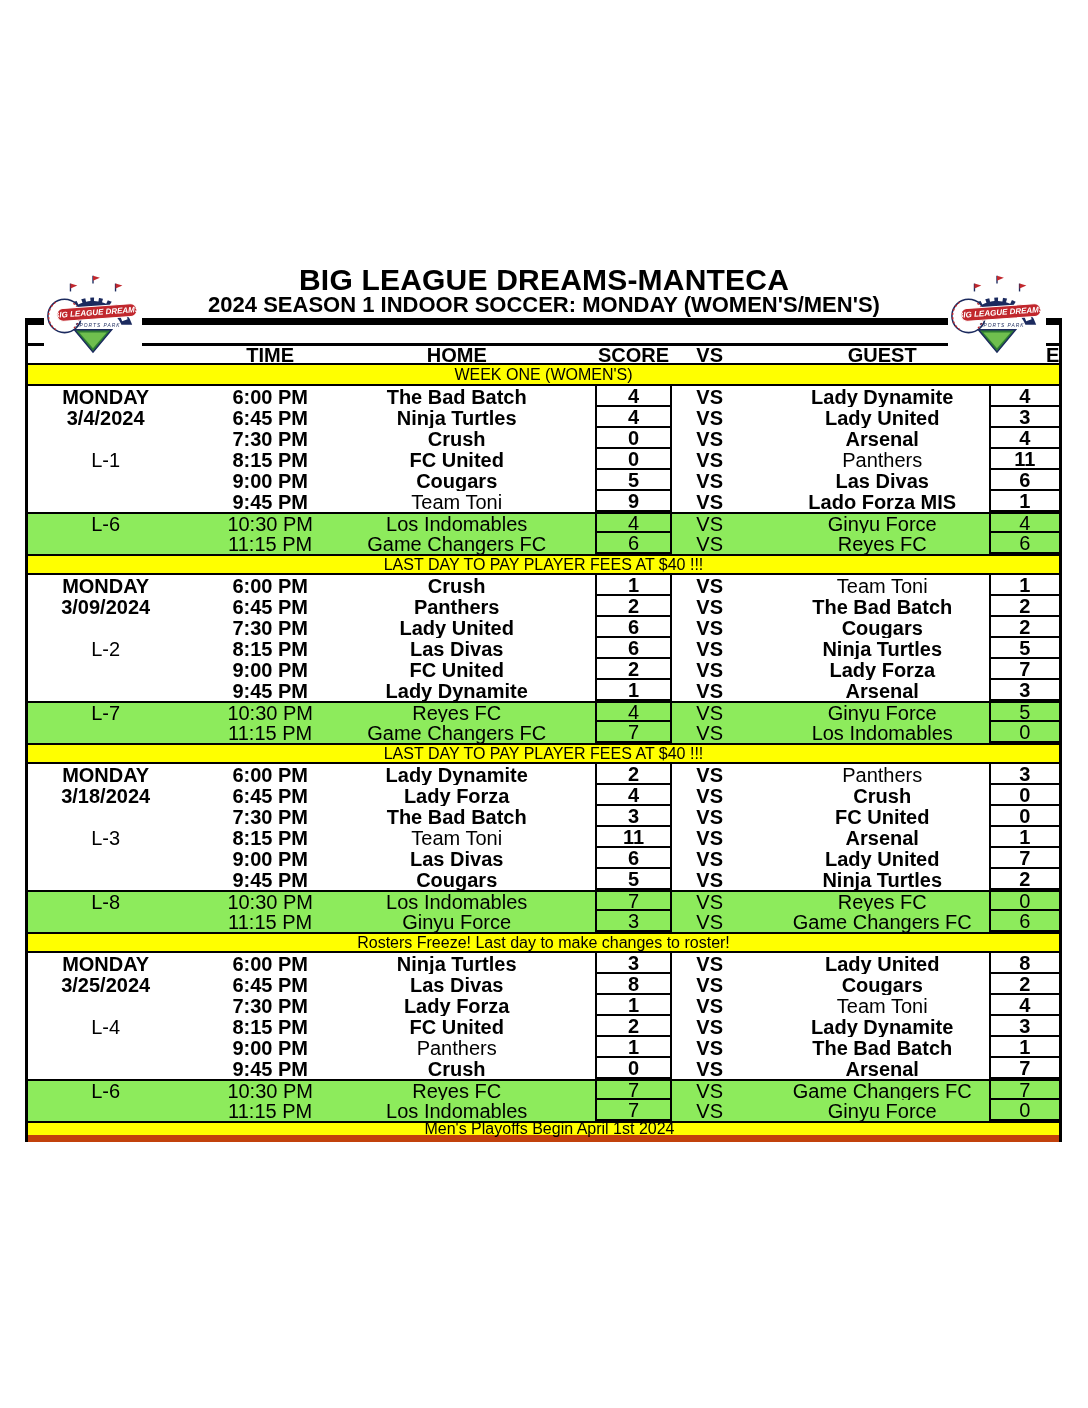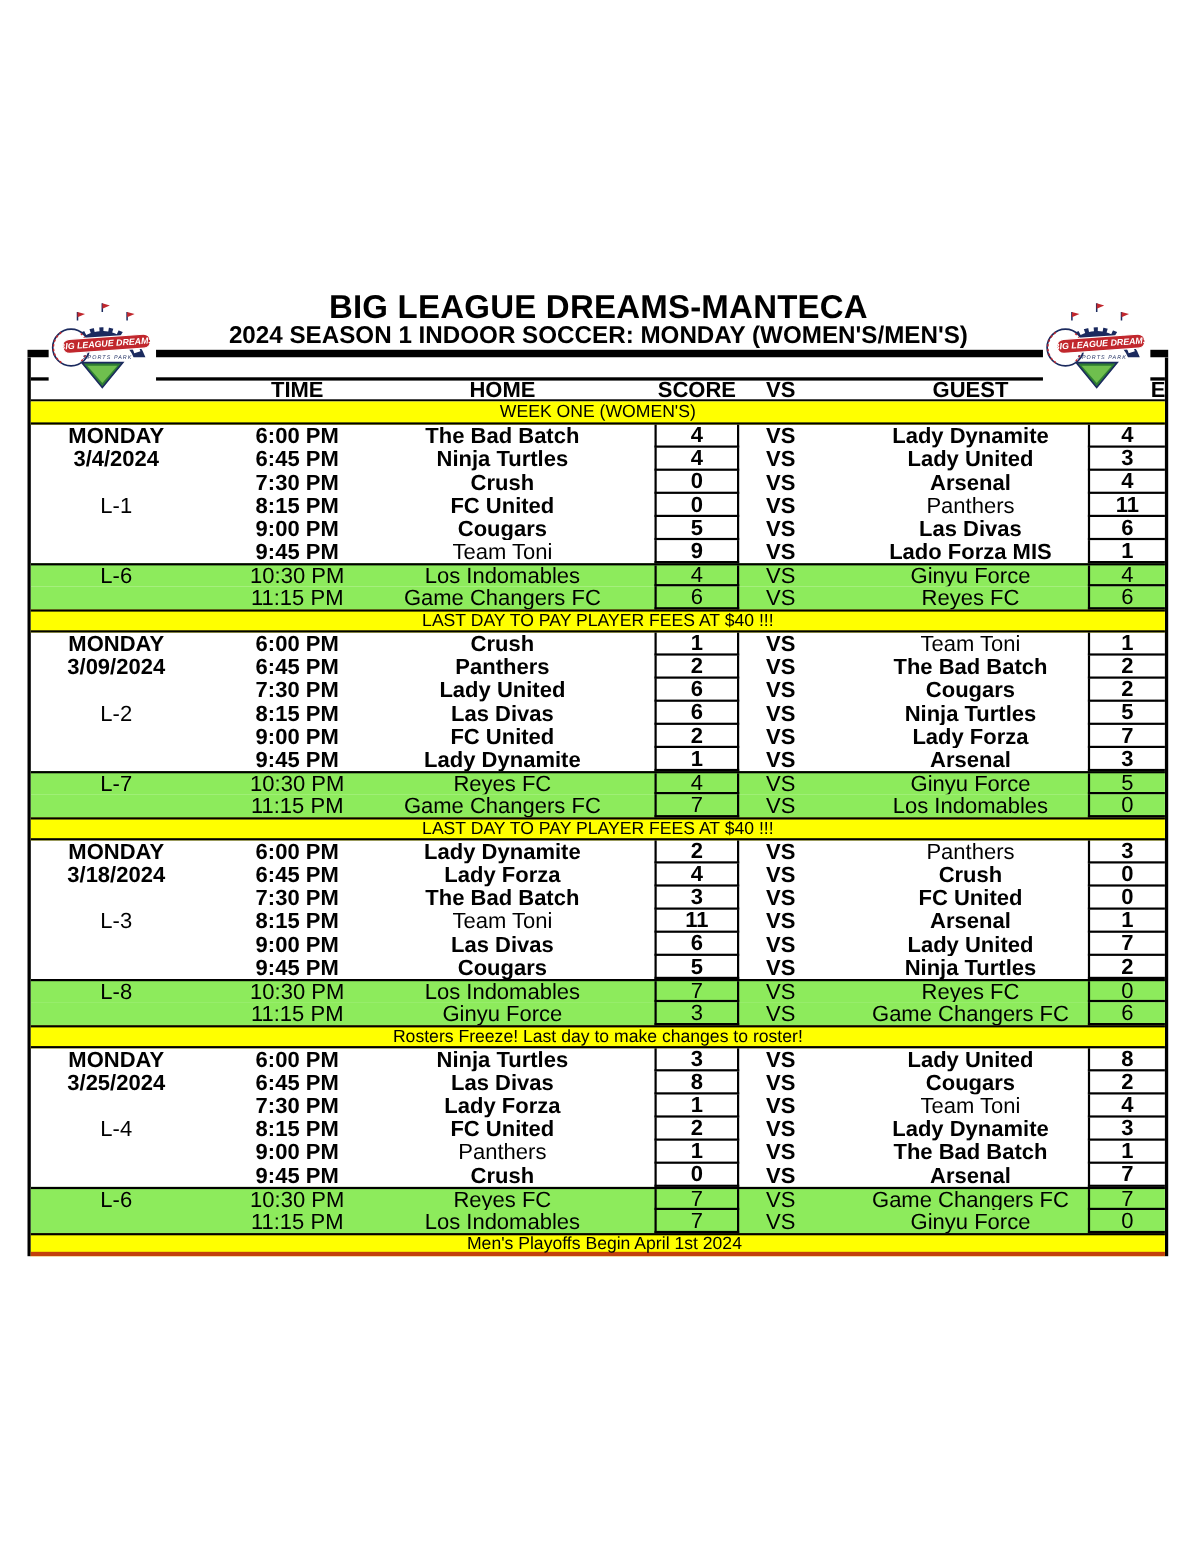--- a/index.html
+++ b/index.html
@@ -23,21 +23,21 @@
   .c-date{width:130px;padding-right:16px;margin-left:22px;}
   .c-time{width:143px;padding-left:45px;}
   .c-home{width:284px;}
   .c-sc{width:78px;border:0 solid #000;border-left-width:2px;border-right-width:2px;border-bottom-width:2px;}
   .c-vs{width:78px;}
   .c-guest{width:246px;padding-left:28px;}
   .c-gsc{width:72px;border:0 solid #000;border-left-width:2px;border-bottom-width:2px;}
   .banner{background:var(--banner_yellow,#ffff00);border-top:2px solid #000;border-bottom:2px solid #000;
           justify-content:center;font-size:16px;font-weight:normal;}
   .banner.intro{border-top:0;}
-  .banner.last{border-bottom:4px solid #c2410c;padding-left:12px;}
+  .banner.last{border-bottom:7px solid #c2410c;padding-left:12px;}
   .green{background:var(--row_green,#8deb5c);font-weight:400;}
   .green-top{border-top:2px solid #000;}
   .light{font-weight:400;}
   svg text{font-family:"Liberation Sans",sans-serif;}
 </style>
 </head>
 <body>
 
 <svg width="0" height="0" style="position:absolute">
   <defs>

